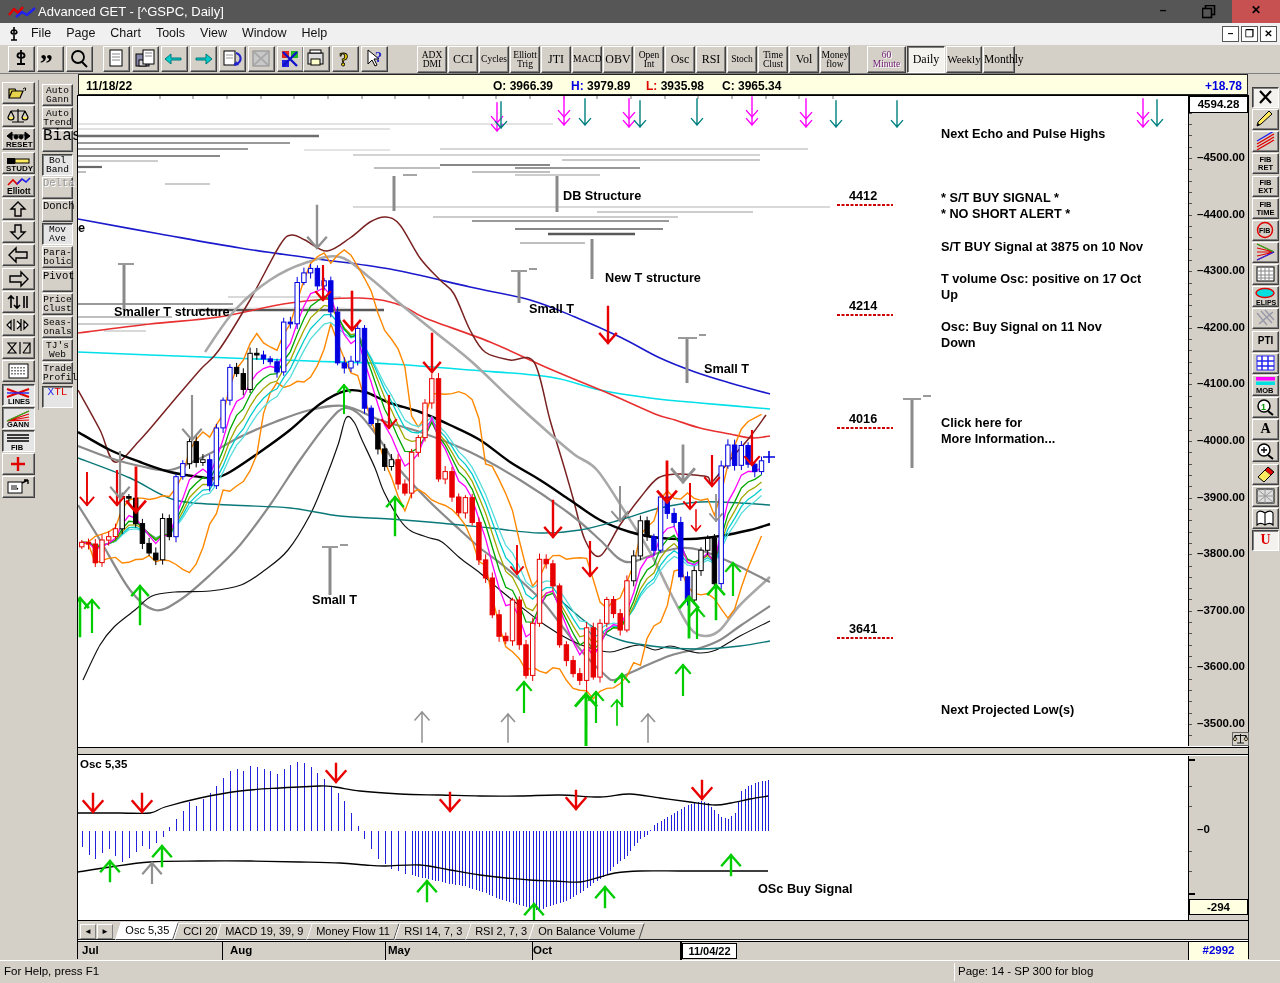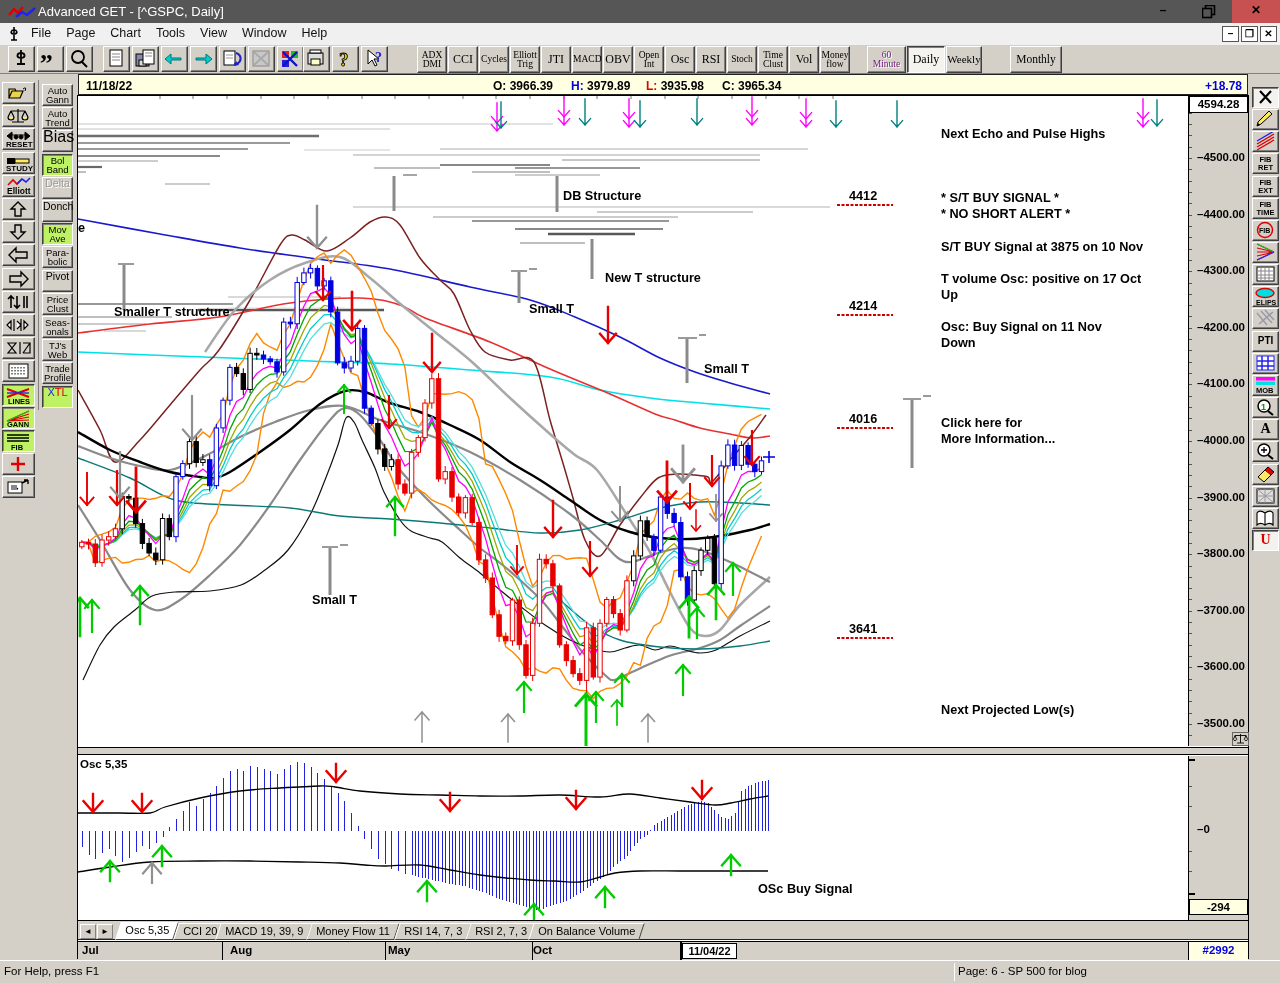--- a/index.html
+++ b/index.html
@@ -24,23 +24,23 @@
   font-family:"Liberation Serif", serif; font-size:12px; text-align:center; }
 .sbtn .l2 { font-size:9.5px; line-height:8.5px; padding-top:4px; }
 .sbtn .l1 { line-height:25px; }
 .sbtn.pressed { background:#f5f3ee; border-top:1px solid #404040; border-left:1px solid #404040;
   border-right:1px solid #fff; border-bottom:1px solid #fff; box-shadow:inset 1px 1px 0 #808080; }
 .sbtn.disabled { color:#701a75; text-shadow:1px 1px 0 #fff; }
 .infobar { left:78px; top:74px; width:1170px; height:21px; background:#ffffe1;
   border:1px solid #222; font-size:12px; font-weight:bold; color:#000; }
 .leftbtn { position:absolute; background:#d4d0c8; border-top:1px solid #fff; border-left:1px solid #fff;
   border-right:1px solid #404040; border-bottom:1px solid #404040; box-shadow:inset -1px -1px 0 #808080; }
-.leftbtn.pressed { background:#bef264; border-top:1px solid #404040; border-left:1px solid #404040;
+.leftbtn.pressed { background:#e5e5e5; border-top:1px solid #404040; border-left:1px solid #404040;
   border-right:1px solid #fff; border-bottom:1px solid #fff; box-shadow:inset 1px 1px 0 #808080; }
-.lb2 { font-family:Liberation Sans, sans-serif; font-size:9.5px; line-height:9px; text-align:center;
+.lb2 { font-family:Liberation Mono, monospace; font-size:9.5px; line-height:9px; text-align:center;
   color:#000; padding-top:1px; }
 .chartwin { left:77px; top:95px; width:1172px; height:864px; border:1px solid #000; background:#fff; }
 .plot { left:78px; top:96px; width:1110px; height:650px; background:#fff; }
 .paxis { left:1188px; top:96px; width:60px; height:650px; background:#d4d0c8; border-left:1px solid #000; }
 .pax { position:absolute; left:8px; font-size:11.5px; font-weight:bold; color:#000; }
 .splitter { left:78px; top:747px; width:1170px; height:8px; background:#d4d0c8; border-top:1px solid #000;
   border-bottom:1px solid #000; }
 .oscpanel { left:78px; top:756px; width:1110px; height:164px; background:#fff; }
 .oscaxis { left:1188px; top:756px; width:60px; height:164px; background:#d4d0c8; border-left:1px solid #000; }
 .tabsrow { left:78px; top:920px; width:1170px; height:20px; background:#d4d0c8; border-top:1px solid #000; border-bottom:1px solid #222; }
@@ -189,21 +189,21 @@
     </div>
 <div class="sbtn disabled" style="left:867px;width:39px;">
       <div class="l2">60<br>Minute</div>
     </div>
 <div class="sbtn pressed" style="left:907px;width:38px;">
       <div class="l1" style="font-size:12px;">Daily</div>
     </div>
 <div class="sbtn " style="left:946px;width:36px;">
       <div class="l1" style="font-size:11px;">Weekly</div>
     </div>
-<div class="sbtn " style="left:1010px;width:52px;text-align:center;">
+<div class="sbtn " style="left:983px;width:32px;text-align:center;">
       <div class="l1" style="font-size:11.5px;">Monthly</div>
     </div>
   </div>
 
 <div class="abs infobar">
  <span style="position:absolute;left:7px;top:4px;">11/18/22</span>
  <span style="position:absolute;left:414px;top:4px;">O:&nbsp;3966.39</span>
  <span style="position:absolute;left:492px;top:4px;"><span style="color:#0000e0">H:</span>&nbsp;3979.89</span>
  <span style="position:absolute;left:567px;top:4px;"><span style="color:#e00000">L:</span>&nbsp;3935.98</span>
  <span style="position:absolute;left:643px;top:4px;">C:&nbsp;3965.34</span>
@@ -988,21 +988,21 @@
 <span style="position:absolute;left:455px;top:2px;">Oct</span>
 <div style="position:absolute;left:144px;top:0;width:1px;height:18px;background:#000;"></div>
 <div style="position:absolute;left:307px;top:0;width:1px;height:18px;background:#000;"></div>
 <div style="position:absolute;left:454px;top:0;width:1px;height:18px;background:#000;"></div>
 <div style="position:absolute;left:602px;top:0;width:2px;height:18px;background:#000;"></div>
 <div style="position:absolute;left:604px;top:1px;width:55px;height:16px;background:#fff;border:1px solid #000;text-align:center;line-height:15px;font-size:11px;">11/04/22</div>
 <div style="position:absolute;left:1110px;top:0px;width:60px;height:18px;background:#ffffe1;border-left:1px solid #000;color:#0000e0;text-align:center;line-height:17px;">#2992</div>
   </div>
 <div class="abs statusbar">
  <span style="position:absolute;left:4px;top:4px;">For Help, press F1</span>
- <span style="position:absolute;left:958px;top:4px;">Page: 6 - SP 500 for blog</span>
+ <span style="position:absolute;left:958px;top:4px;">Page: 14 - SP 300 for blog</span>
  <div style="position:absolute;left:954px;top:2px;width:1px;height:18px;background:#808080;border-right:1px solid #fff;"></div>
 </div>
 
 <div class="rtbtn" style="top:87px;background:#f4f2ee;border-top-color:#404040;border-left-color:#404040;border-right-color:#fff;border-bottom-color:#fff;box-shadow:inset 1px 1px 0 #808080;"><svg width="25" height="19">
       <path d="M 7,3 L 18,15 M 18,3 L 7,15" stroke="#000" stroke-width="2.2"></path>
     </svg></div>
 <div class="rtbtn" style="top:109px;"><svg width="25" height="19">
       <path d="M 4,16 L 8,14 L 19,4 L 16,1 L 5,12 Z" fill="#ffe95e" stroke="#000"></path>
       <path d="M 4,16 l 3,-1 l -2,-2 z" fill="#000"></path>
     </svg></div>

